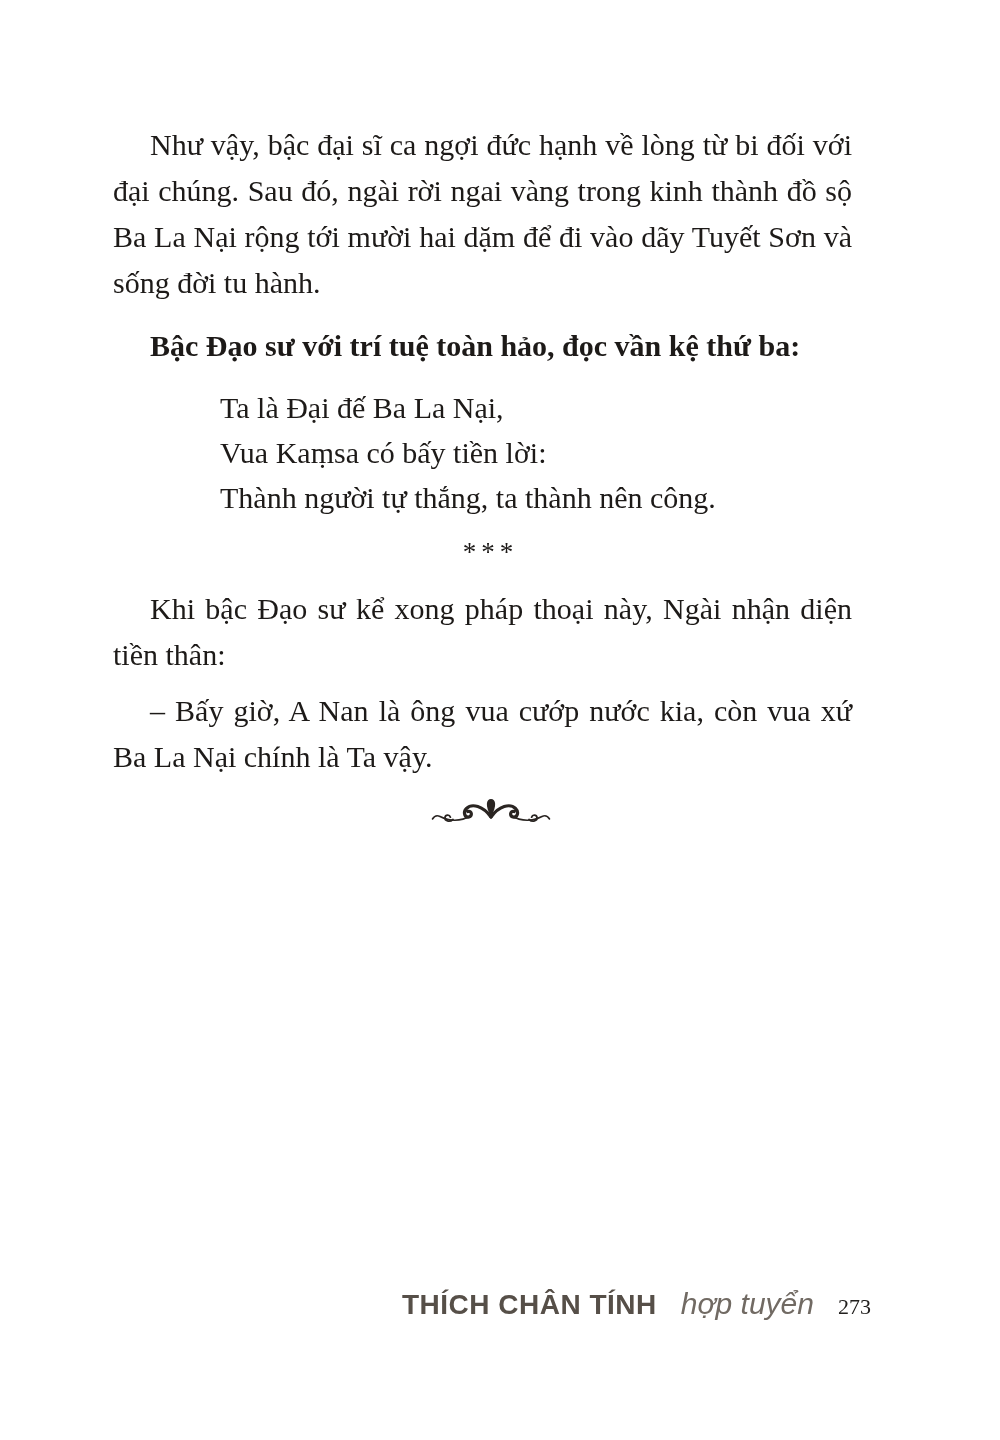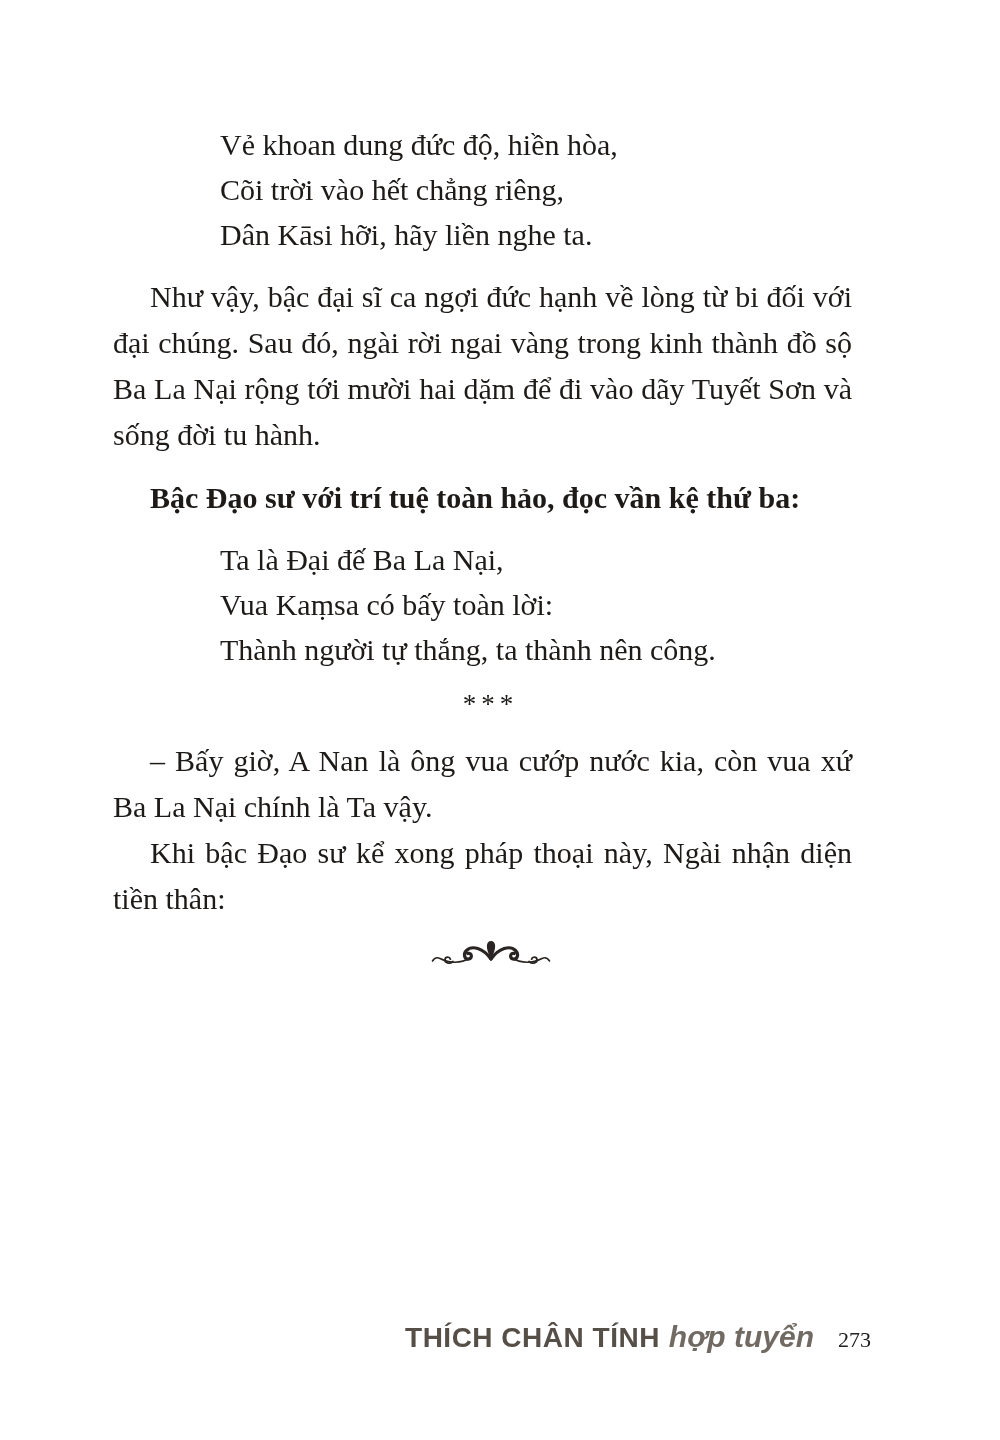--- a/index.html
+++ b/index.html
@@ -42,75 +42,70 @@
   }
   .para.hangout { margin-bottom: 10px; }
   .para.last { margin-bottom: 0; }
   .ornament-wrap {
     margin-top: 16px;
     text-align: center;
   }
   .ornament-wrap svg { display: inline-block; vertical-align: top; }
   .footer {
     position: absolute;
-    top: 1320px;
+    top: 1287px;
     right: 129px;
     display: flex;
     align-items: baseline;
     white-space: nowrap;
     font-family: "Liberation Sans", sans-serif;
   }
   .footer-author {
     font-weight: bold;
     font-size: 28px;
     letter-spacing: 0.5px;
     color: #564f48;
   }
   .footer-sub {
     font-style: italic;
-    font-weight: 700;
+    font-weight: 400;
     font-size: 30px;
     color: #716a63;
-    margin-left: 9px;
+    margin-left: 24px;
   }
   .footer-page {
     font-family: "Liberation Serif", serif;
     font-size: 22px;
     color: #22201e;
     margin-left: 24px;
   }
 </style>
 </head>
 <body>
 
 <div class="page">
 
   <div class="text-block">
 
-    <div class="verse">
-      <span class="verse-line">Vẻ khoan dung đức độ, hiền hòa,</span>
-      <span class="verse-line">Cõi trời vào hết chẳng riêng,</span>
-      <span class="verse-line">Dân Kāsi hỡi, hãy liền nghe ta.</span>
-    </div>
 
     <p class="para">Như vậy, bậc đại sĩ ca ngợi đức hạnh về lòng từ bi đối với đại chúng. Sau đó, ngài rời ngai vàng trong kinh thành đồ sộ Ba La Nại rộng tới mười hai dặm để đi vào dãy Tuyết Sơn và sống đời tu hành.</p>
 
     <p class="para single">Bậc Đạo sư với trí tuệ toàn hảo, đọc vần kệ thứ ba:</p>
 
     <div class="verse second">
       <span class="verse-line">Ta là Đại đế Ba La Nại,</span>
-      <span class="verse-line">Vua Kaṃsa có bấy toàn lời:</span>
+      <span class="verse-line">Vua Kaṃsa có bấy tiền lời:</span>
       <span class="verse-line">Thành người tự thắng, ta thành nên công.</span>
     </div>
 
     <div class="separator">***</div>
 
+    <p class="para hangout">Khi bậc Đạo sư kể xong pháp thoại này, Ngài nhận diện tiền thân:</p>
+
     <p class="para last">– Bấy giờ, A Nan là ông vua cướp nước kia, còn vua xứ Ba La Nại chính là Ta vậy.</p>
-
-    <p class="para hangout">Khi bậc Đạo sư kể xong pháp thoại này, Ngài nhận diện tiền thân:</p>
 
     <div class="ornament-wrap">
       <svg width="120" height="30" viewBox="0 0 120 30" aria-hidden="true">
         <g fill="none" stroke="#2a2522">
           <g id="flourish-half">
 
             <path d="M60 21 C52 10 41 7 35.5 12.5 C31.5 16.5 34 22 38 21 C41.5 20 41 14.5 37 15.5" stroke-width="3.2" stroke-linecap="round"></path>
 
             <path d="M40 19.5 C30 25.5 19 25.5 9 20.5 C5.5 18.8 3 20.5 1.5 23" stroke-width="1.6" stroke-linecap="round"></path>
 

